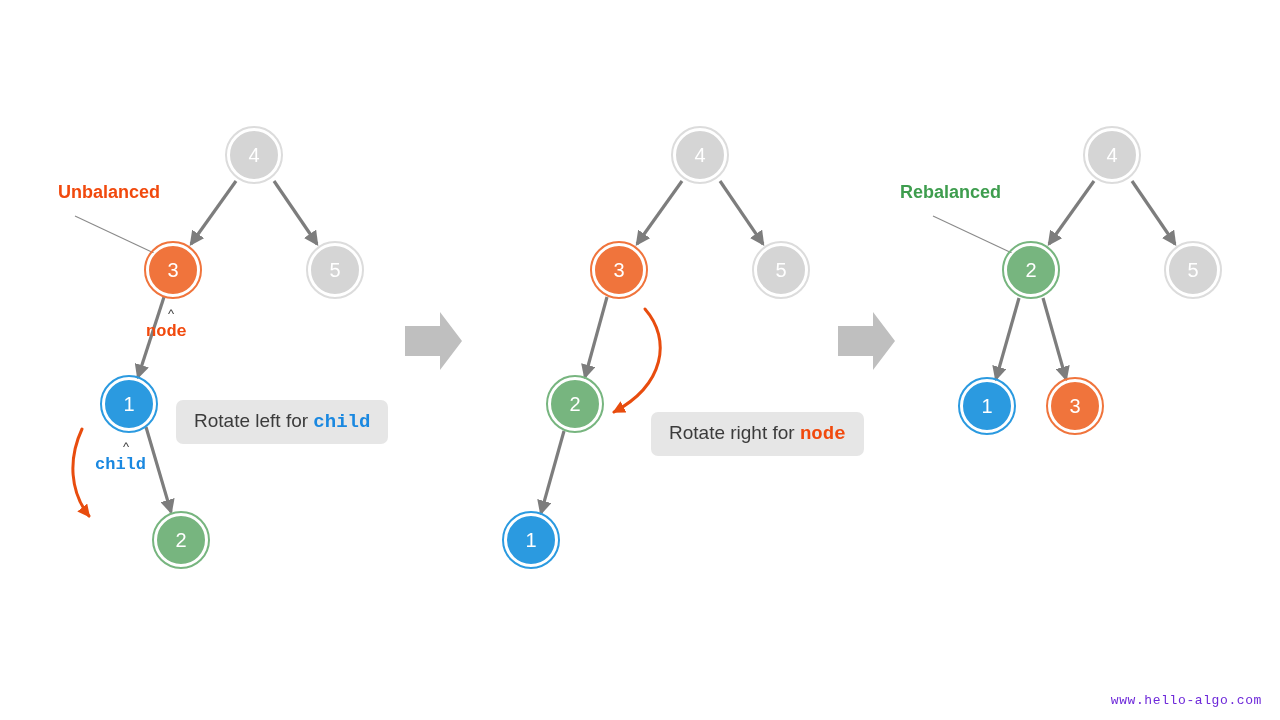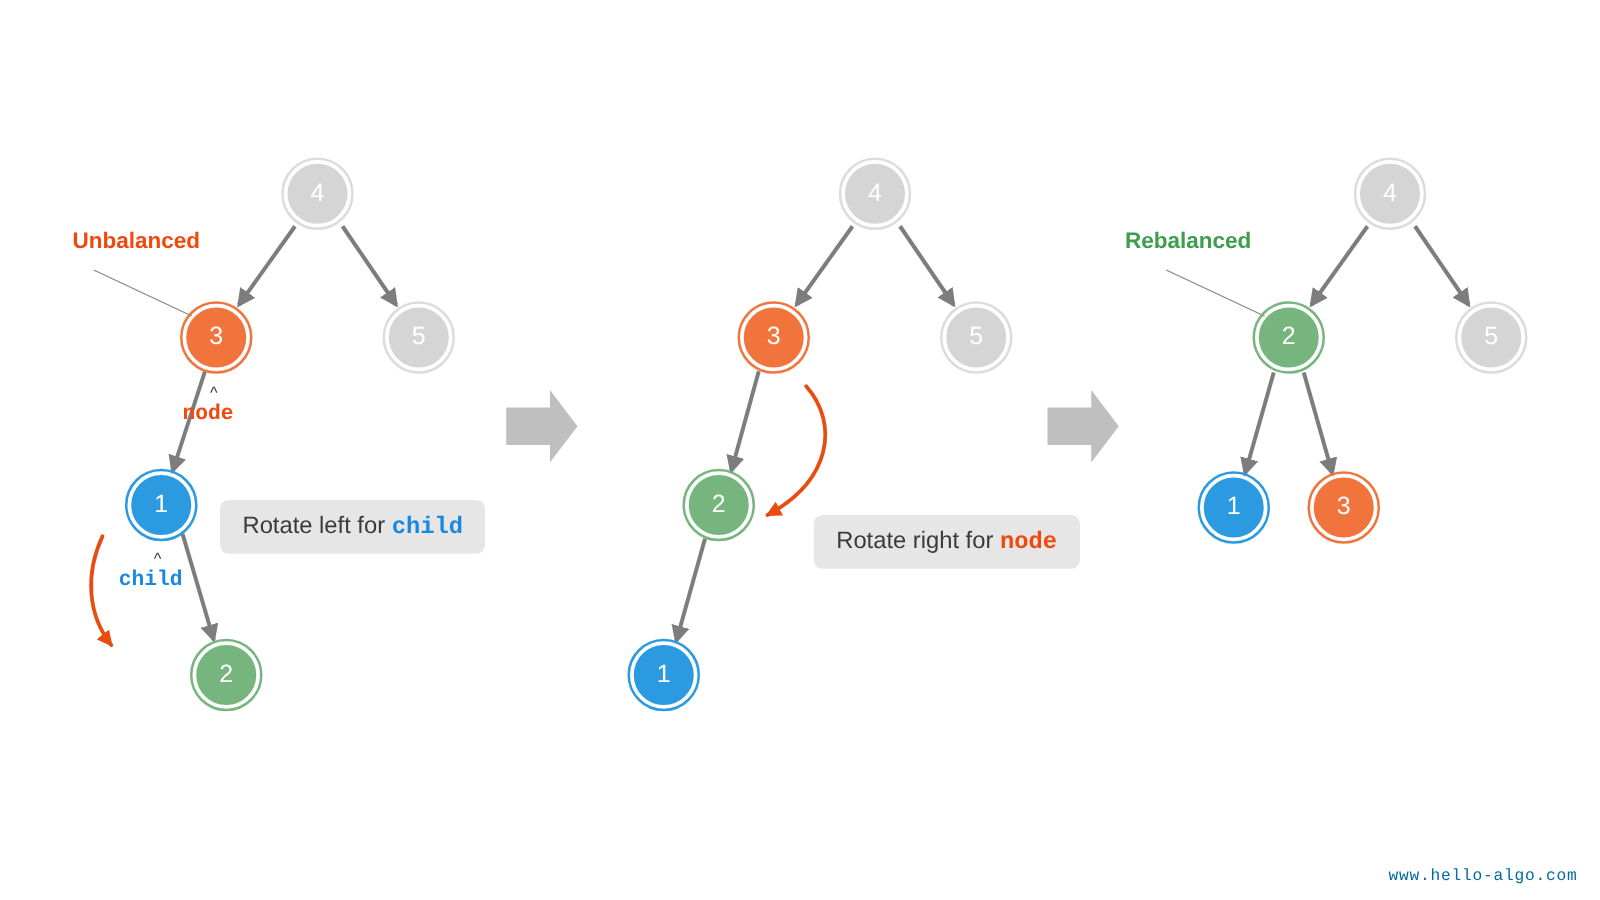--- a/index.html
+++ b/index.html
@@ -94,21 +94,21 @@
     font-family: "Liberation Mono", monospace;
     font-weight: bold;
     font-size: 19px;
   }
   .watermark {
     position: absolute;
     right: 18px;
     bottom: 12px;
     font-family: "Liberation Mono", monospace;
     font-size: 13px;
-    color: #0369a1;
+    color: #6d28d9;
     letter-spacing: 0.6px;
     white-space: nowrap;
   }
 </style>
 </head>
 <body>
 
 <div id="stage">
   <div id="scene">
 

